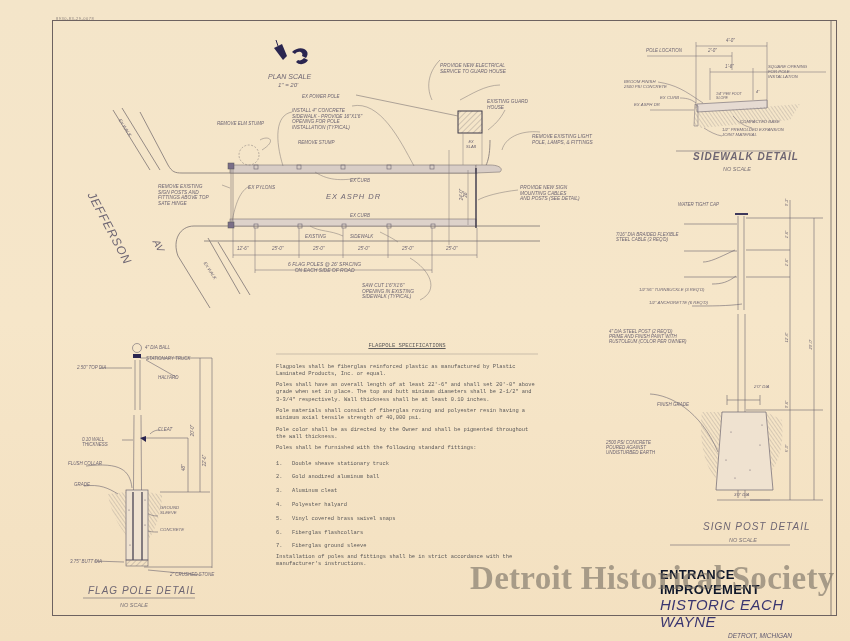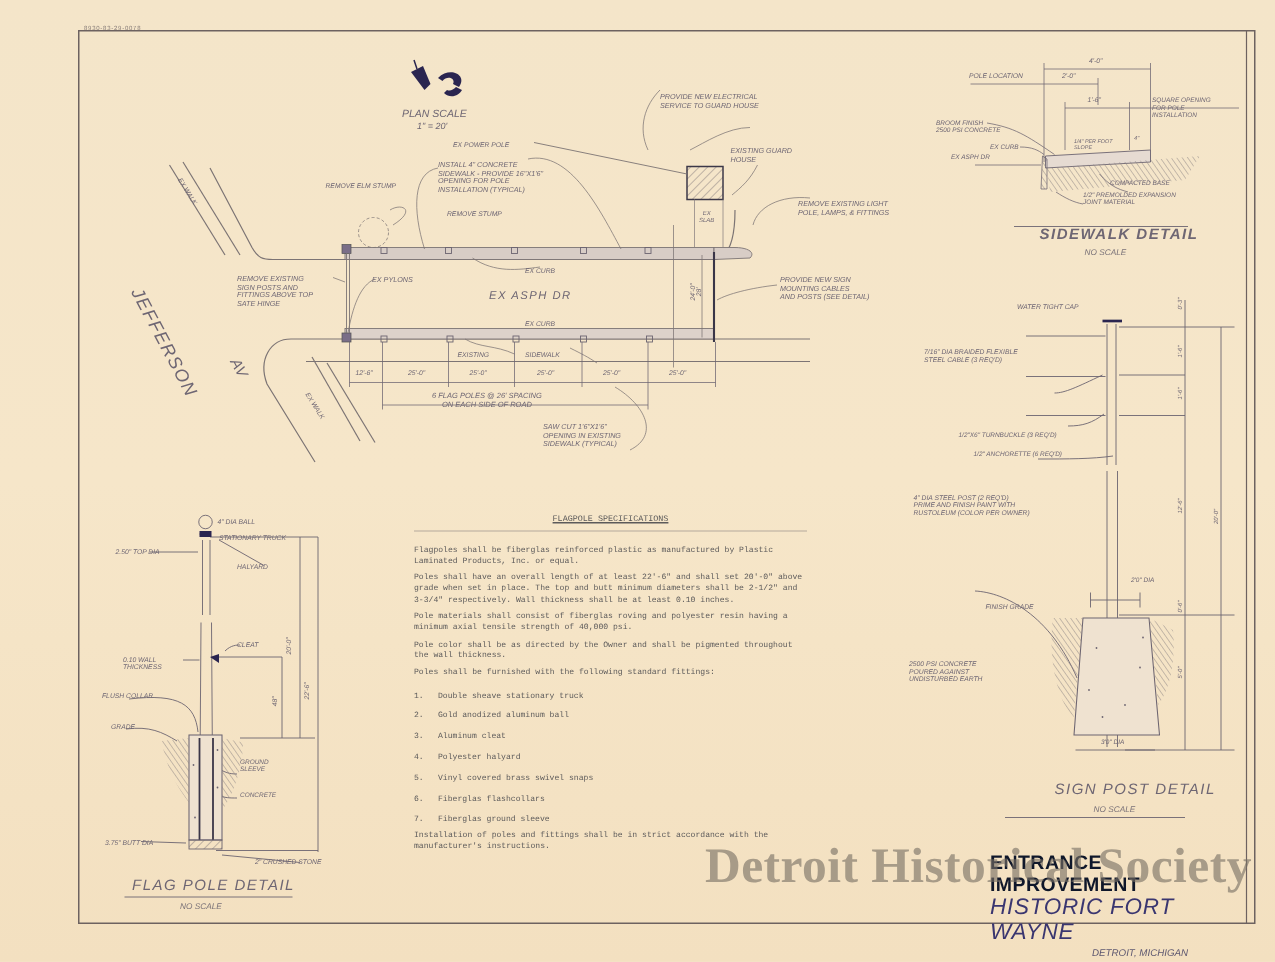--- a/index.html
+++ b/index.html
@@ -361,18 +361,18 @@
     <li><span class="n">4.</span><span>Polyester halyard</span></li>
     <li><span class="n">5.</span><span>Vinyl covered brass swivel snaps</span></li>
     <li><span class="n">6.</span><span>Fiberglas flashcollars</span></li>
     <li style="margin-bottom:3px;"><span class="n">7.</span><span>Fiberglas ground sleeve</span></li>
   </ol>
   <p>Installation of poles and fittings shall be in strict accordance with the manufacturer's instructions.</p>
 </div>
 
 <div class="titleblock">
   <div class="tb1">ENTRANCE IMPROVEMENT</div>
-  <div class="tb2">HISTORIC FORT WAYNE</div>
+  <div class="tb2">HISTORIC EACH WAYNE</div>
   <div class="tb3">DETROIT, MICHIGAN</div>
 
 </div>
 
 <div class="watermark">Detroit Historical Society</div>
 
 </body></html>

